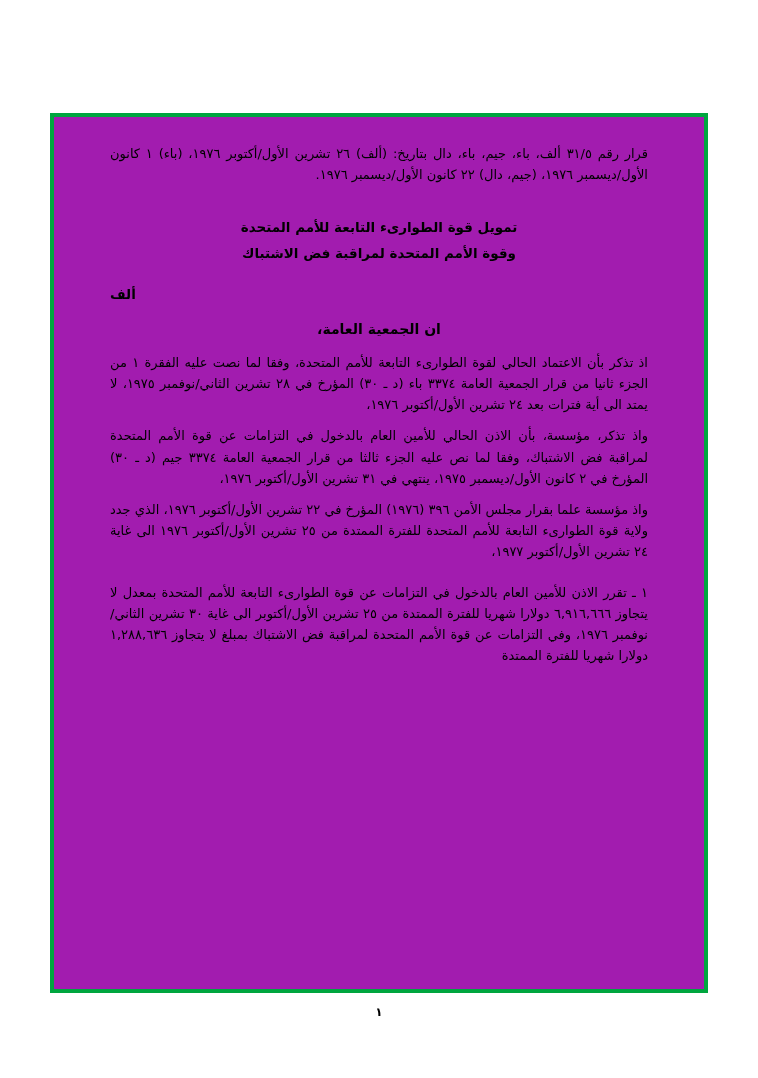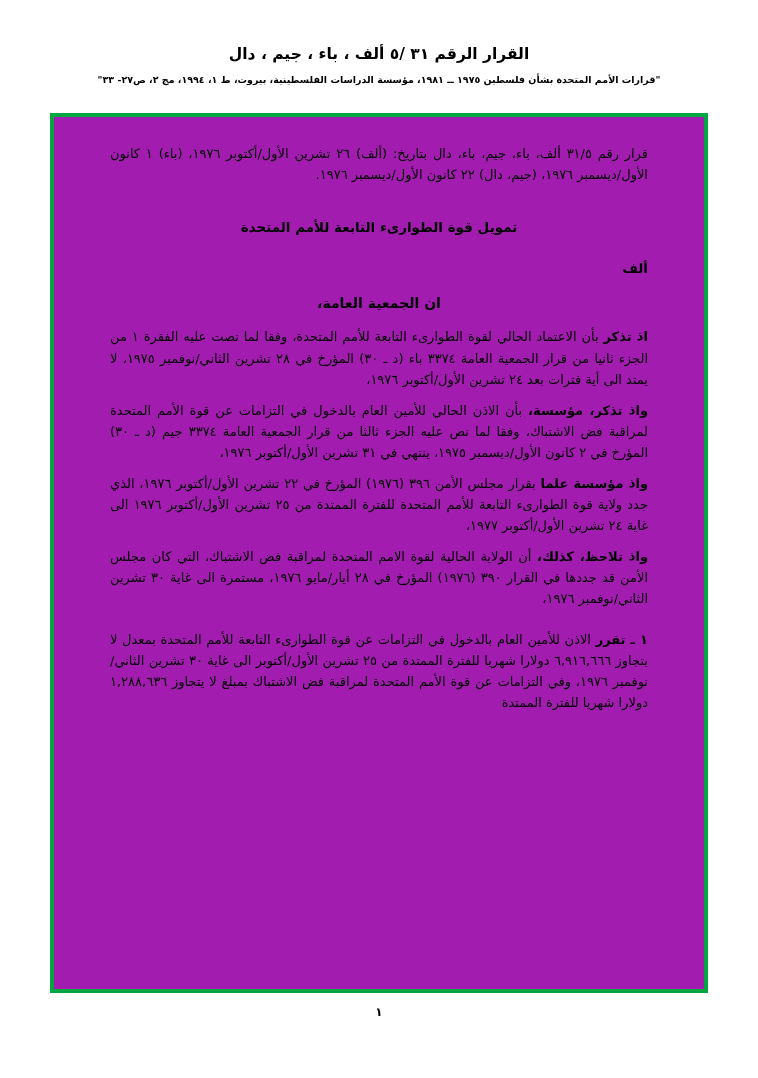--- a/index.html
+++ b/index.html
@@ -71,78 +71,74 @@
   .subject {
     margin-top: 32px;
     margin-bottom: 4px;
     font-size: 13.5px;
   }
   .subject2 {
     margin-bottom: 18px;
     font-size: 13.5px;
   }
   .section-letter {
-    text-align: right;
+    text-align: left;
     font-weight: bold;
     font-size: 13.5px;
     margin: 19px 0 12px 0;
   }
   .addressee {
     text-align: center;
     font-weight: bold;
     font-size: 14px;
     margin-bottom: 12px;
   }
   .para {
     text-indent: 0;
   }
   .lead {
-    font-weight: bold;
+    font-weight: normal;
   }
   .numbered {
     margin-top: 20px;
   }
   .page-number {
     position: absolute;
     left: 0;
     right: 0;
     top: 1005px;
     text-align: center;
     font-size: 12px;
     font-weight: bold;
   }
 </style>
 </head>
 <body>
 
 <div class="page">
 
-  <div class="header-block">
-    <div class="doc-title">القرار الرقم  ٣١ /٥ ألف ، باء ، جيم ، دال</div>
-    <div class="doc-source">"قرارات الأمم المتحدة بشأن فلسطين ١٩٧٥ ــ ١٩٨١، مؤسسة الدراسات الفلسطينية، بيروت، ط ١، ١٩٩٤، مج ٢، ص٢٧- ٣٣"</div>
-  </div>
 
   <div class="frame">
     <div class="frame-inner">
 
       <p class="intro">قرار رقم ٣١/٥ ألف، باء، جيم، باء، دال بتاريخ: (ألف) ٢٦ تشرين الأول/أكتوبر ١٩٧٦، (باء) ١ كانون الأول/ديسمبر ١٩٧٦، (جيم، دال) ٢٢ كانون الأول/ديسمبر ١٩٧٦.</p>
 
       <p class="center subject">تمويل قوة الطوارىء التابعة للأمم المتحدة</p>
+      <p class="center subject2">وقوة الأمم المتحدة لمراقبة فض الاشتباك</p>
 
       <p class="section-letter">ألف</p>
 
       <p class="addressee">ان الجمعية العامة،</p>
 
       <p class="para"><span class="lead">اذ تذكر</span><span> بأن الاعتماد الحالي لقوة الطوارىء التابعة للأمم المتحدة، وفقا لما نصت عليه الفقرة ١ من الجزء ثانيا من قرار الجمعية العامة ٣٣٧٤ باء (د ـ ٣٠) المؤرخ في ٢٨ تشرين الثاني/نوفمبر ١٩٧٥، لا يمتد الى أية فترات بعد ٢٤ تشرين الأول/أكتوبر ١٩٧٦،</span></p>
 
       <p class="para"><span class="lead">واذ تذكر، مؤسسة،</span><span> بأن الاذن الحالي للأمين العام بالدخول في التزامات عن قوة الأمم المتحدة لمراقبة فض الاشتباك، وفقا لما نص عليه الجزء ثالثا من قرار الجمعية العامة ٣٣٧٤ جيم (د ـ ٣٠) المؤرخ في ٢ كانون الأول/ديسمبر ١٩٧٥، ينتهي في ٣١ تشرين الأول/أكتوبر ١٩٧٦،</span></p>
 
       <p class="para"><span class="lead">واذ مؤسسة علما</span><span> بقرار مجلس الأمن ٣٩٦ (١٩٧٦) المؤرخ في ٢٢ تشرين الأول/أكتوبر ١٩٧٦، الذي جدد ولاية قوة الطوارىء التابعة للأمم المتحدة للفترة الممتدة من ٢٥ تشرين الأول/أكتوبر ١٩٧٦ الى غاية ٢٤ تشرين الأول/أكتوبر ١٩٧٧،</span></p>
 
-      <p class="para"><span class="lead">واذ تلاحظ، كذلك،</span><span> أن الولاية الحالية لقوة الامم المتحدة لمراقبة فض الاشتباك، التي كان مجلس الأمن قد جددها في القرار ٣٩٠ (١٩٧٦) المؤرخ في ٢٨ أيار/مايو ١٩٧٦، مستمرة الى غاية ٣٠ تشرين الثاني/نوفمبر ١٩٧٦،</span></p>
 
       <p class="para numbered"><span class="lead">١ ـ تقرر</span><span> الاذن للأمين العام بالدخول في التزامات عن قوة الطوارىء التابعة للأمم المتحدة بمعدل لا يتجاوز ٦,٩١٦,٦٦٦ دولارا شهريا للفترة الممتدة من ٢٥ تشرين الأول/أكتوبر الى غاية ٣٠ تشرين الثاني/نوفمبر ١٩٧٦، وفي التزامات عن قوة الأمم المتحدة لمراقبة فض الاشتباك بمبلغ لا يتجاوز ١,٢٨٨,٦٣٦ دولارا شهريا للفترة الممتدة</span></p>
 
     </div>
   </div>
 
   <div class="page-number">١</div>
 
 </div>
 

